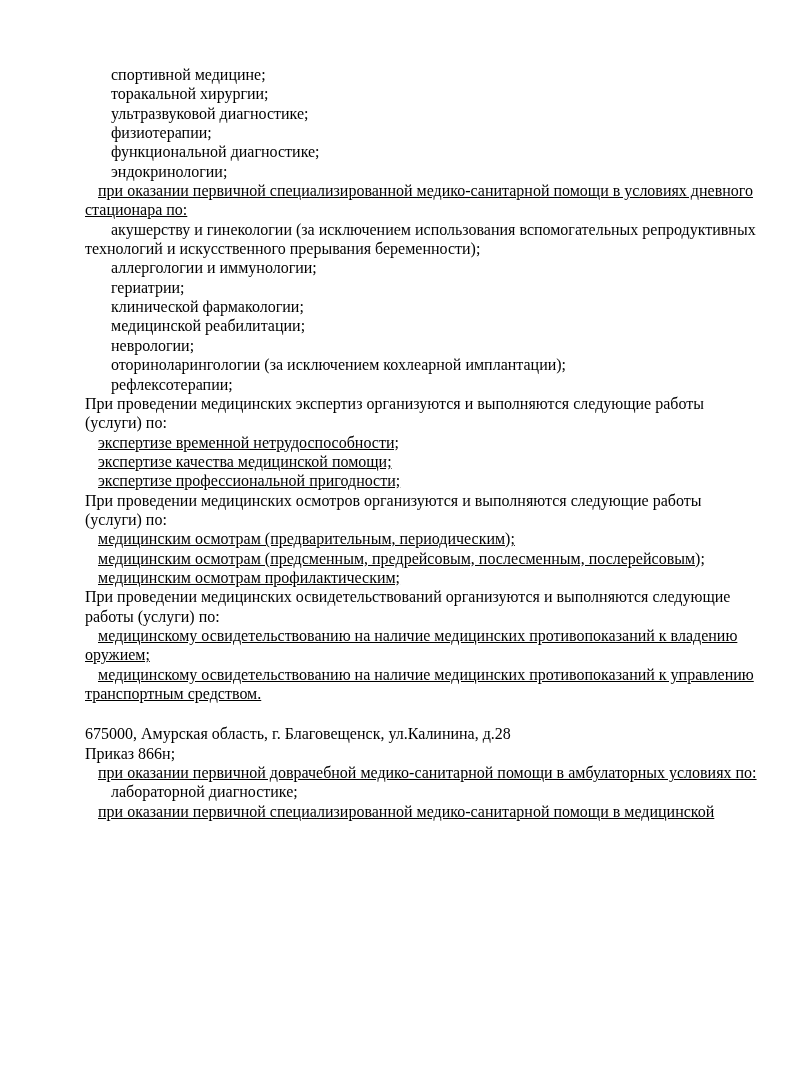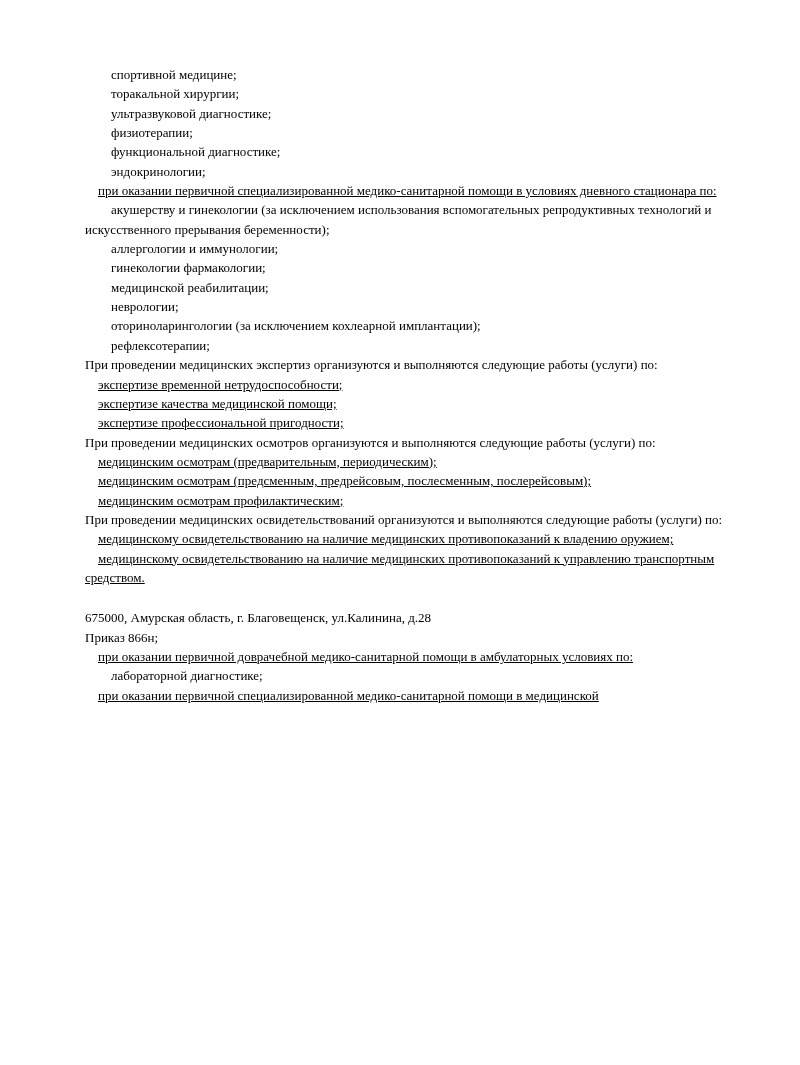--- a/index.html
+++ b/index.html
@@ -9,21 +9,21 @@
     height: 1065px;
     background: #ffffff;
     overflow: hidden;
   }
   .page {
     width: 800px;
     height: 1065px;
     background: #ffffff;
     padding: 65px 40px 20px 85px;
     font-family: "Liberation Serif", "DejaVu Serif", serif;
-    font-size: 13px;
+    font-size: 16px;
     line-height: 19.34px;
     color: #000000;
   }
   .doc-section { margin: 0; padding: 0; }
   .doc-section + .doc-section { margin-top: 21px; }
   .line {
     margin: 0;
     padding: 0;
     text-indent: 0;
     word-spacing: normal;
@@ -39,21 +39,22 @@
       <section class="doc-section">
         <p class="line ind-2">спортивной медицине;</p>
         <p class="line ind-2">торакальной хирургии;</p>
         <p class="line ind-2">ультразвуковой диагностике;</p>
         <p class="line ind-2">физиотерапии;</p>
         <p class="line ind-2">функциональной диагностике;</p>
         <p class="line ind-2">эндокринологии;</p>
         <p class="line ind-1">при оказании первичной специализированной медико-санитарной помощи в условиях дневного стационара по:</p>
         <p class="line ind-2">акушерству и гинекологии (за исключением использования вспомогательных репродуктивных технологий и искусственного прерывания беременности);</p>
         <p class="line ind-2">аллергологии и иммунологии;</p>
-        <p class="line ind-2">гинекологии фармакологии;</p>
+        <p class="line ind-2">гериатрии;</p>
+        <p class="line ind-2">клинической фармакологии;</p>
         <p class="line ind-2">медицинской реабилитации;</p>
         <p class="line ind-2">неврологии;</p>
         <p class="line ind-2">оториноларингологии (за исключением кохлеарной имплантации);</p>
         <p class="line ind-2">рефлексотерапии;</p>
         <p class="line ind-0">При проведении медицинских экспертиз организуются и выполняются следующие работы (услуги) по:</p>
         <p class="line ind-1">экспертизе временной нетрудоспособности;</p>
         <p class="line ind-1">экспертизе качества медицинской помощи;</p>
         <p class="line ind-1">экспертизе профессиональной пригодности;</p>
         <p class="line ind-0">При проведении медицинских осмотров организуются и выполняются следующие работы (услуги) по:</p>
         <p class="line ind-1">медицинским осмотрам (предварительным, периодическим);</p>

